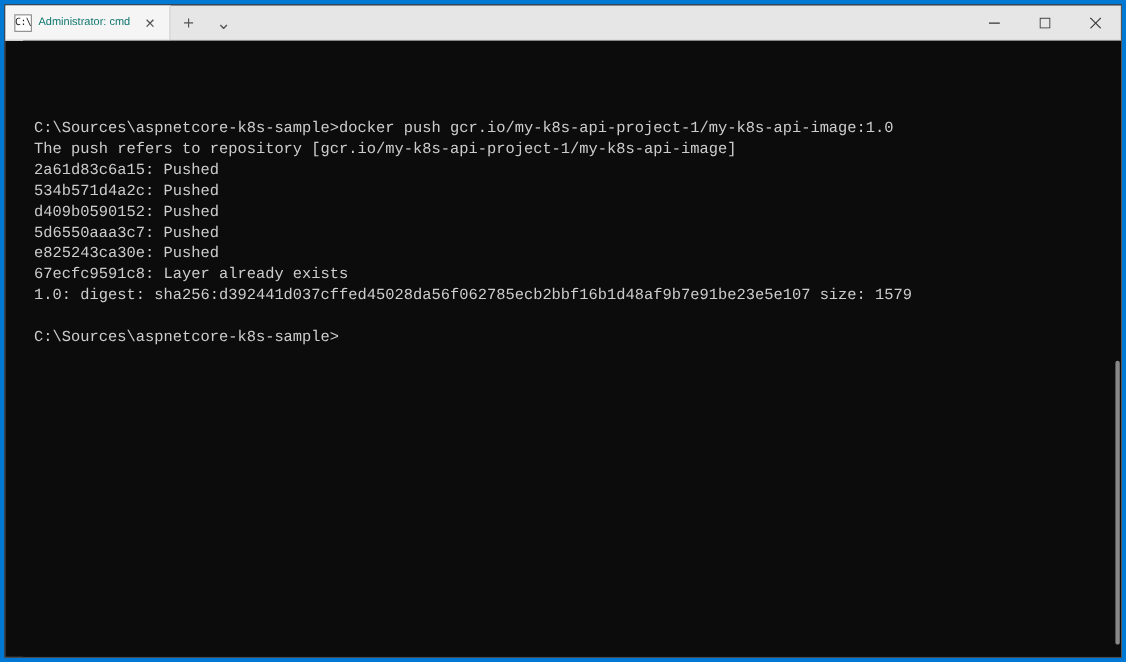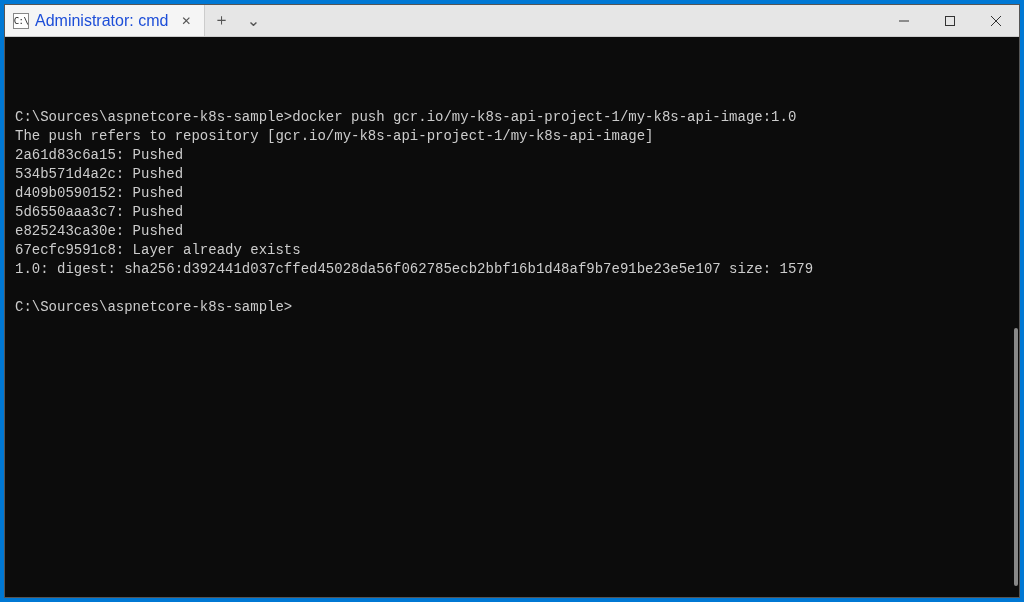--- a/index.html
+++ b/index.html
@@ -48,22 +48,22 @@
       align-items: center;
       justify-content: center;
       font-size: 9px;
       background: #fff;
       border: 1px solid #888;
       color: #222;
       font-family: monospace;
       letter-spacing: -0.5px;
     }
     .tab-title {
-      font-size: 16px;
-      color: #1d4ed8;
+      font-size: 10px;
+      color: #0f766e;
     }
     .tab-close {
       width: 16px;
       height: 16px;
       display: flex;
       align-items: center;
       justify-content: center;
       font-size: 12px;
       color: #555;
       margin-left: 4px;
@@ -113,20 +113,21 @@
       flex: 1;
       background: #0c0c0c;
       padding: 14px 8px 8px 10px;
       font-family: Consolas, "Courier New", monospace;
       font-size: 14px;
       line-height: 19px;
       color: #cccccc;
       white-space: pre;
       overflow: hidden;
       position: relative;
+      margin-left: 16px;
     }
     .terminal-line {
       color: #cccccc;
     }
     .scrollbar {
       position: absolute;
       right: 1px;
       top: 0;
       bottom: 0;
       width: 12px;

